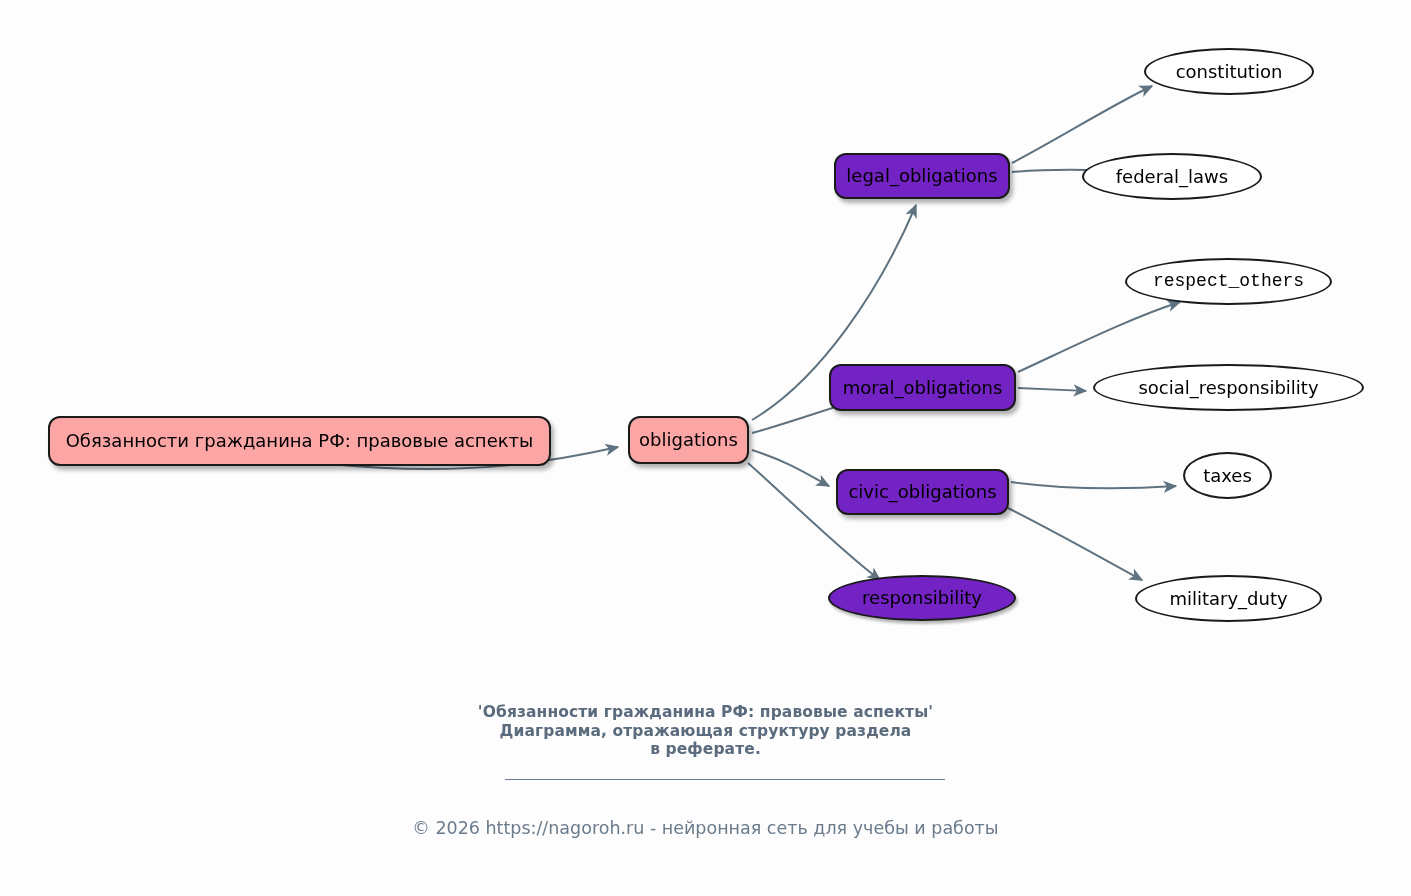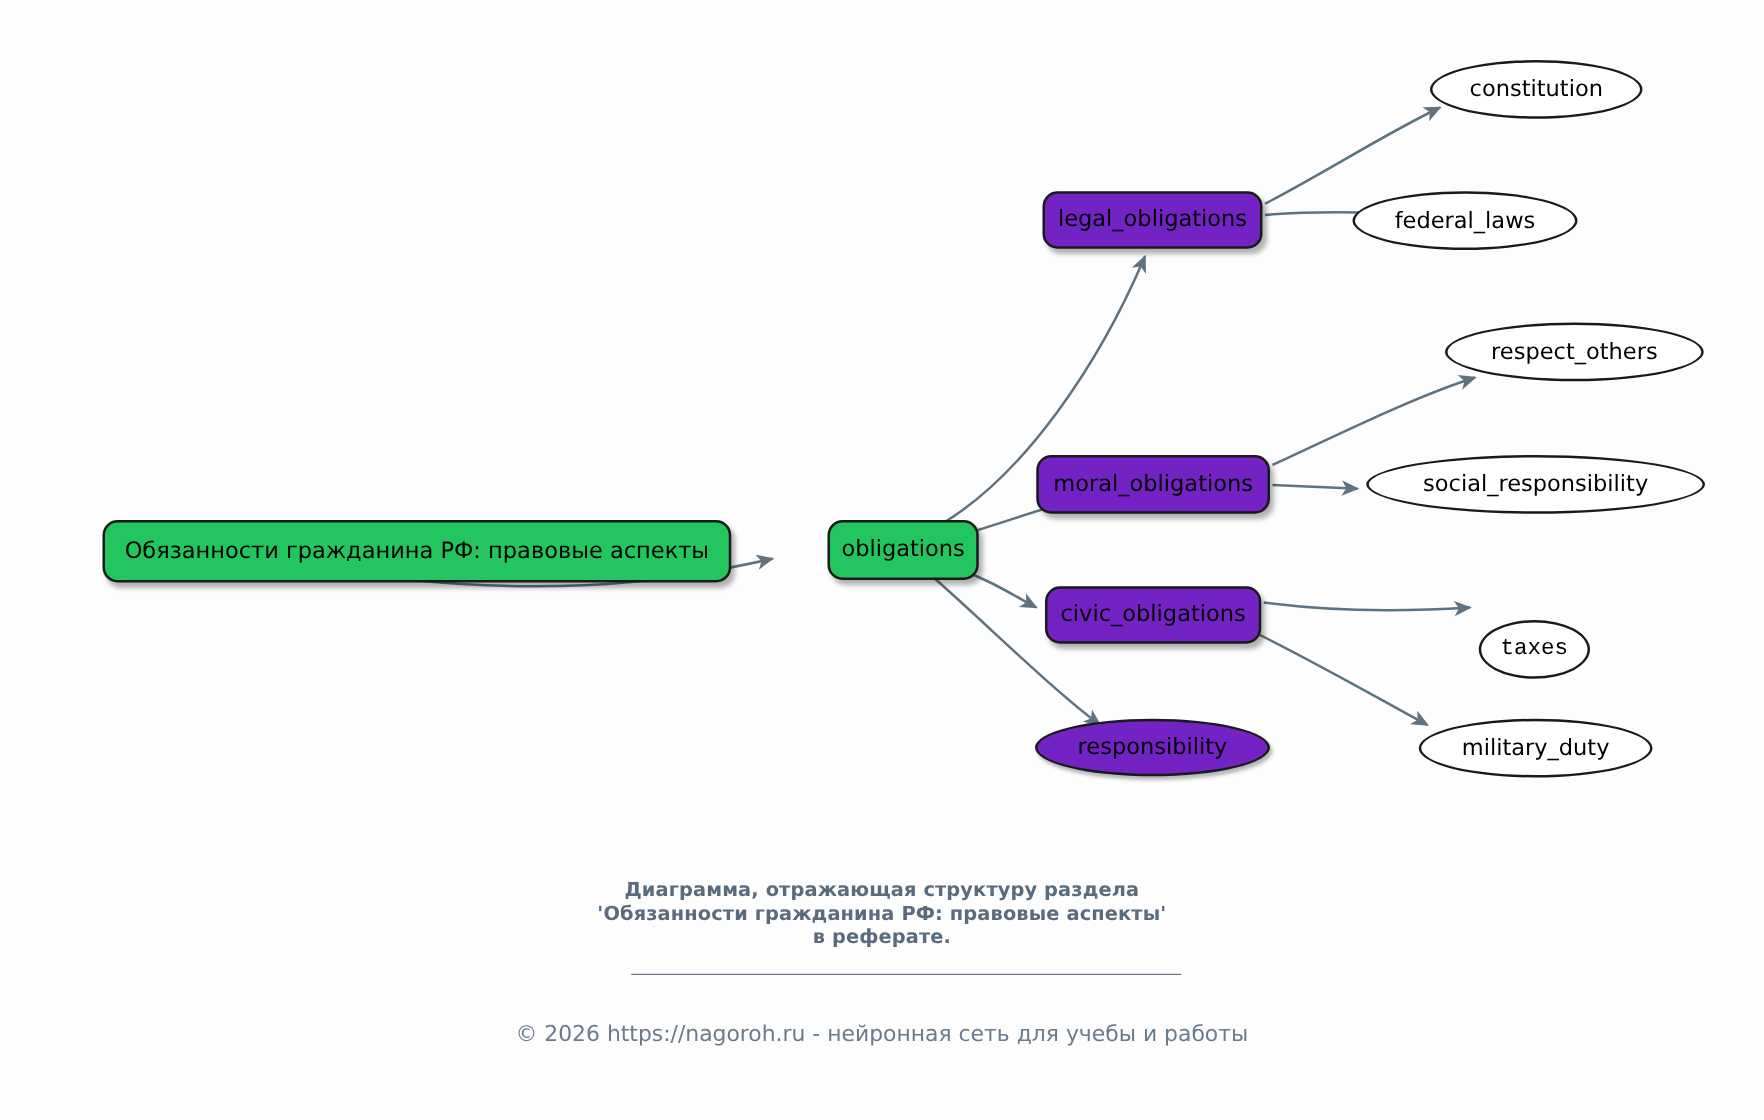--- a/index.html
+++ b/index.html
@@ -38,21 +38,21 @@
     white-space: nowrap;
   }
   .node-rect {
     border: 2px solid #1a1a1a;
     border-radius: 12px;
   }
   .node-ellipse {
     border: 2px solid #1a1a1a;
     border-radius: 50%;
   }
-  .fill-green { background: #22c55e; margin-left: 34px; }
+  .fill-green { background: #fca5a5; }
   .fill-purple { background: #7322c4; }
   .fill-white { background: #ffffff; }
   .node-shadow { box-shadow: 3px 4px 4px rgba(0,0,0,0.30); }
   .node-shadow-soft { box-shadow: 2px 3px 3px rgba(0,0,0,0.28); }
 
   #caption-block {
     position: absolute;
     left: 0;
     top: 703px;
     width: 1411px;
@@ -130,37 +130,37 @@
       </div>
       <div class="node node-ellipse fill-purple node-shadow-soft" style="left: 828px; top: 575px; width: 188px; height: 46px;">
         <span>responsibility</span>
       </div>
       <div class="node node-ellipse fill-white " style="left: 1144px; top: 48px; width: 170px; height: 47px;">
         <span>constitution</span>
       </div>
       <div class="node node-ellipse fill-white " style="left: 1082px; top: 153px; width: 180px; height: 47px;">
         <span>federal_laws</span>
       </div>
-      <div class="node node-ellipse fill-white " style="left: 1156px; top: 258px; width: 207px; height: 47px;">
+      <div class="node node-ellipse fill-white " style="left: 1125px; top: 258px; width: 207px; height: 47px; font-family: Liberation Mono, monospace;">
         <span>respect_others</span>
       </div>
       <div class="node node-ellipse fill-white " style="left: 1093px; top: 364px; width: 271px; height: 47px;">
         <span>social_responsibility</span>
       </div>
-      <div class="node node-ellipse fill-white " style="left: 1183px; top: 496px; width: 89px; height: 47px; font-family: Liberation Mono, monospace;">
+      <div class="node node-ellipse fill-white " style="left: 1183px; top: 452px; width: 89px; height: 47px;">
         <span>taxes</span>
       </div>
       <div class="node node-ellipse fill-white " style="left: 1135px; top: 575px; width: 187px; height: 47px;">
         <span>military_duty</span>
       </div>
     </div>
 
   <div id="caption-block">
+      <div class="caption-line">'Обязанности гражданина РФ: правовые аспекты'</div>
       <div class="caption-line">Диаграмма, отражающая структуру раздела</div>
-      <div class="caption-line">'Обязанности гражданина РФ: правовые аспекты'</div>
       <div class="caption-line">в реферате.</div>
     </div>
 
   <div id="caption-rule"></div>
 
   <div id="copyright">© 2026 https://nagoroh.ru - нейронная сеть для учебы и работы</div>
 
 </div>
 
 </body></html>

